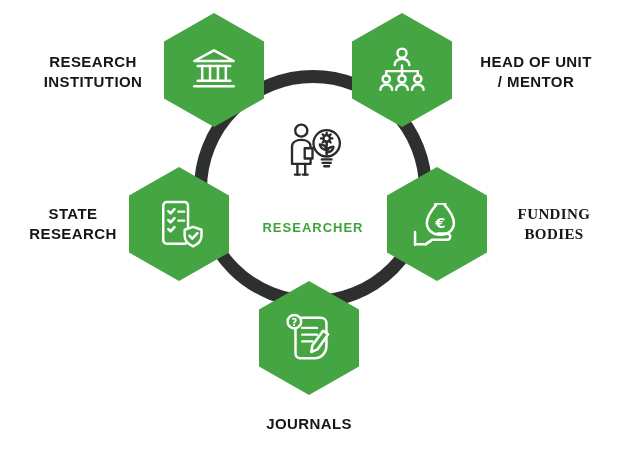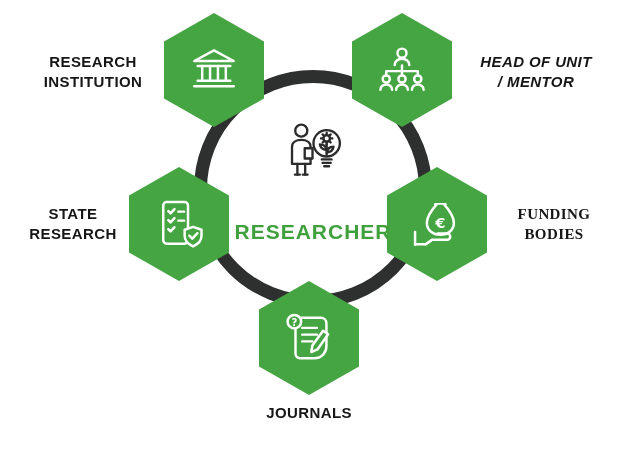--- a/index.html
+++ b/index.html
@@ -23,28 +23,28 @@
   .hex-head-of-unit{left:352px;top:13px;}
   .hex-state-policies{left:129px;top:167px;}
   .hex-funding-bodies{left:387px;top:167px;}
   .hex-journals{left:259px;top:281px;}
   .node-label{
     position:absolute;z-index:3;text-align:center;
     font-size:15px;font-weight:700;letter-spacing:.4px;line-height:20px;
     color:var(--label-text,#161616);white-space:pre-line;
   }
   .lbl-research-institution{left:18px;top:52px;width:150px;}
-  .lbl-head-of-unit{left:460px;top:52px;width:152px;font-style:italic;}
+  .lbl-head-of-unit{left:460px;top:52px;width:152px;}
   .lbl-state-policies{left:18px;top:204px;width:110px;}
   .lbl-funding-bodies{left:498px;top:204px;width:112px;font-family:Liberation Serif, serif;}
-  .lbl-journals{left:239px;top:403px;width:140px;}
+  .lbl-journals{left:239px;top:414px;width:140px;}
   .center-icon{position:absolute;left:272px;top:116px;z-index:2;}
   .center-label{
     position:absolute;left:233px;top:220px;width:160px;z-index:3;text-align:center;
-    font-size:21px;font-weight:700;letter-spacing:1px;
+    font-size:13px;font-weight:700;letter-spacing:1px;
     color:var(--center-label-green,#3FA13C);
   }
 </style>
 </head>
 <body>
 
 <div class="stage">
 
   <div class="ring"></div>
 

